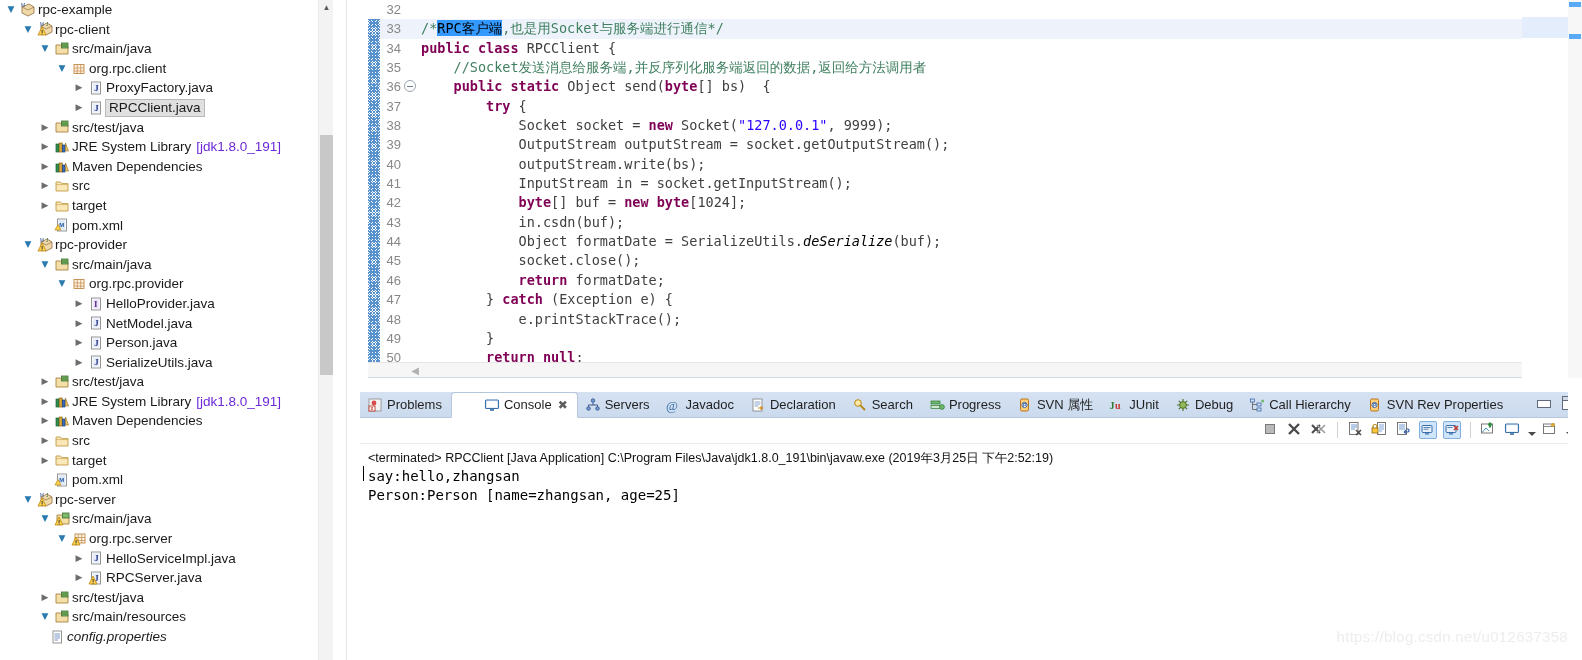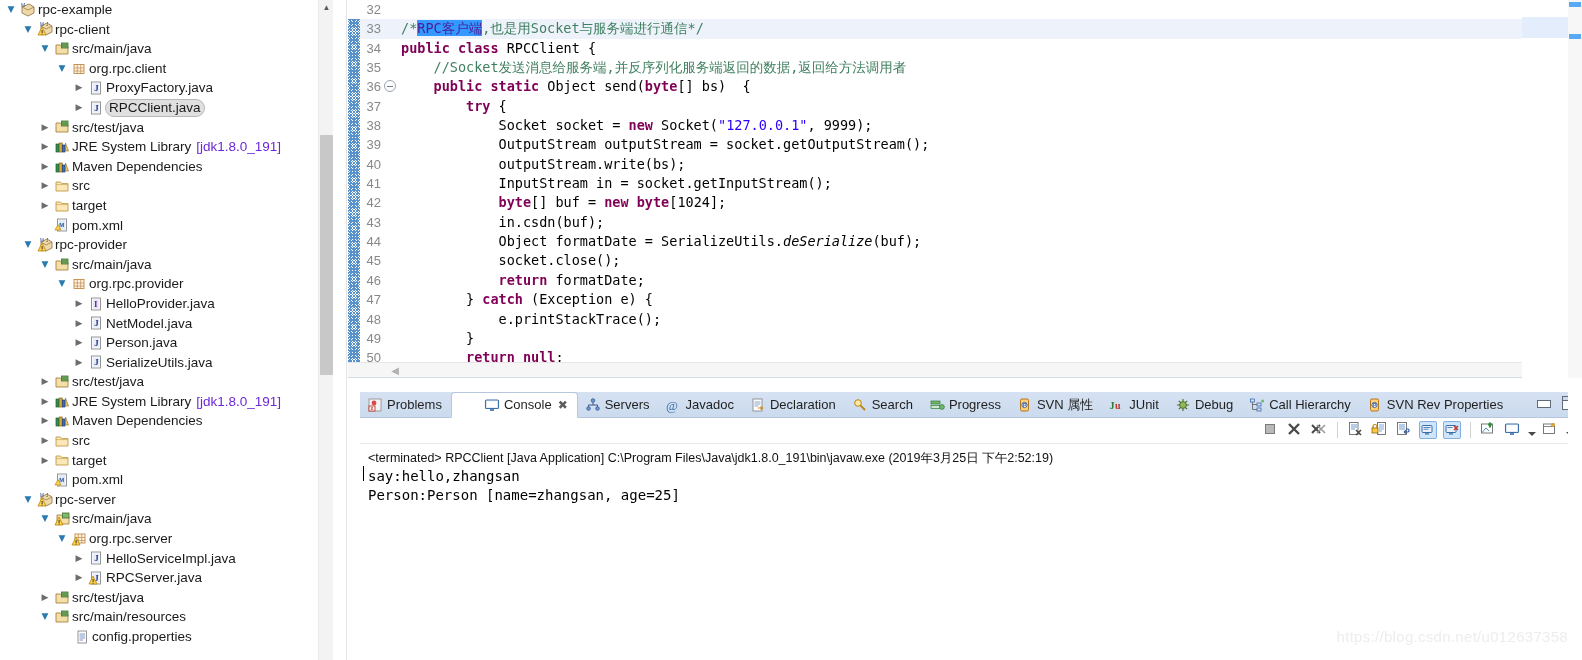--- a/index.html
+++ b/index.html
@@ -16,21 +16,21 @@
     background:#ffffff; overflow:hidden;
   }
   .tree-row{
     position:relative; height:19.6px; line-height:19.6px;
     white-space:nowrap; font-size:13.5px; color:#1a1a1a;
     display:flex; align-items:center;
   }
   .tree-row .lbl{ display:inline-block; }
   .tree-row.selected .lbl{
     background:#e0e0e0; border:1px solid #b9b9b9; padding:0 3px; margin-left:-1px;
-    border-radius:9px; line-height:16px;
+    border-radius:0; line-height:16px;
   }
   .arrow{
     width:14px; min-width:14px; display:inline-block; text-align:center;
     color:#6d6d6d; font-size:9px; font-family:"DejaVu Sans",sans-serif;
   }
   .arrow.open{ color:#2a7ab0; }
   .ico{ width:20px; min-width:20px; display:inline-block; position:relative; height:16px; }
   .ico svg{ position:absolute; left:2px; top:0; }
   .dim{ color:#6d28d9; }
 
@@ -46,21 +46,21 @@
   #explorer-vthumb{
     position:absolute; left:1px; top:135px; width:13px; height:240px;
     background:#c8c8c8; border-radius:1px;
   }
   #explorer-sep{
     position:absolute; left:346px; top:0; width:1px; height:660px; background:#e4e4e4;
   }
 
   
   #editor{
-    position:absolute; left:348px; top:0; width:1208px; height:378px;
+    position:absolute; left:368px; top:0; width:1208px; height:378px;
     background:#ffffff; border:1px solid #d2dbe6; border-top:none; border-left:none;
     overflow:hidden;
   }
   #code-area{ position:absolute; left:0; top:0; right:0; bottom:0; }
   .cline{
     position:relative; height:19.35px; line-height:19.35px;
     font-family:"DejaVu Sans Mono", monospace; font-size:13.5px; white-space:pre;
   }
   .cline.hl{ background:#eef3fb;text-decoration:underline; }
   .gutter{
@@ -82,22 +82,22 @@
     background-image:
       repeating-linear-gradient(45deg,#3b7fc4 0 1px,transparent 1px 2px),
       repeating-linear-gradient(-45deg,#3b7fc4 0 1px,transparent 1px 2px);
     background-color:#ffffff; opacity:.85;
   }
   
   .kw{ color:#7f0055; font-weight:bold; }
   .cmt{ color:#3f7f5f; }
   .str{ color:#2a00ff; }
   .ital{ font-style:italic; }
-  .sel{ background:#3399ff; color:#4c1d95; }
-  .pln{ color:#000000; }
+  .sel{ background:#3399ff; color:#000000; }
+  .pln{ color:#404040; }
 
   
   #editor-hscroll{
     position:absolute; left:0; bottom:0; width:100%; height:15px;
     background:#f6f6f6; border-top:1px solid #e6e6e6;
   }
   #editor-hscroll .lft{
     position:absolute; left:40px; top:0; width:14px; height:15px;
     color:#b2b2b2; font-size:10px; line-height:15px; text-align:center;
   }
@@ -557,21 +557,21 @@
           <span class="arrow open">▼</span>
           <span class="ico">
             <svg width="16" height="16" viewBox="0 0 16 16">
               <path d="M2 4 L6.5 4 L7.8 5.6 L14 5.6 L14 13 L2 13 Z" fill="#f5dFA8" stroke="#a8853f" stroke-width=".9"></path>
               <rect x="7.5" y="2" width="6.5" height="5" fill="#7fba6a" stroke="#3f7030" stroke-width=".8"></rect>
               <path d="M8 3.2h5.5M8 4.4h5.5M8 5.6h5.5" stroke="#3f7030" stroke-width=".5"></path>
             </svg>
           </span>
           <span class="lbl">src/main/resources</span>
         </div>
-        <div class="tree-row" style="padding-left: 58px;">
+        <div class="tree-row" style="padding-left: 33px; font-style: italic;">
           <span class="arrow"></span>
           <span class="ico">
             <svg width="16" height="16" viewBox="0 0 16 16">
               <rect x="4" y="2" width="8.5" height="12" fill="#ffffff" stroke="#8a8a8a" stroke-width=".9"></rect>
               <path d="M5.5 5h5.5M5.5 7h5.5M5.5 9h5.5M5.5 11h3.5" stroke="#5a7fb8" stroke-width=".8"></path>
             </svg>
           </span>
           <span class="lbl">config.properties</span>
         </div>
       </div>

